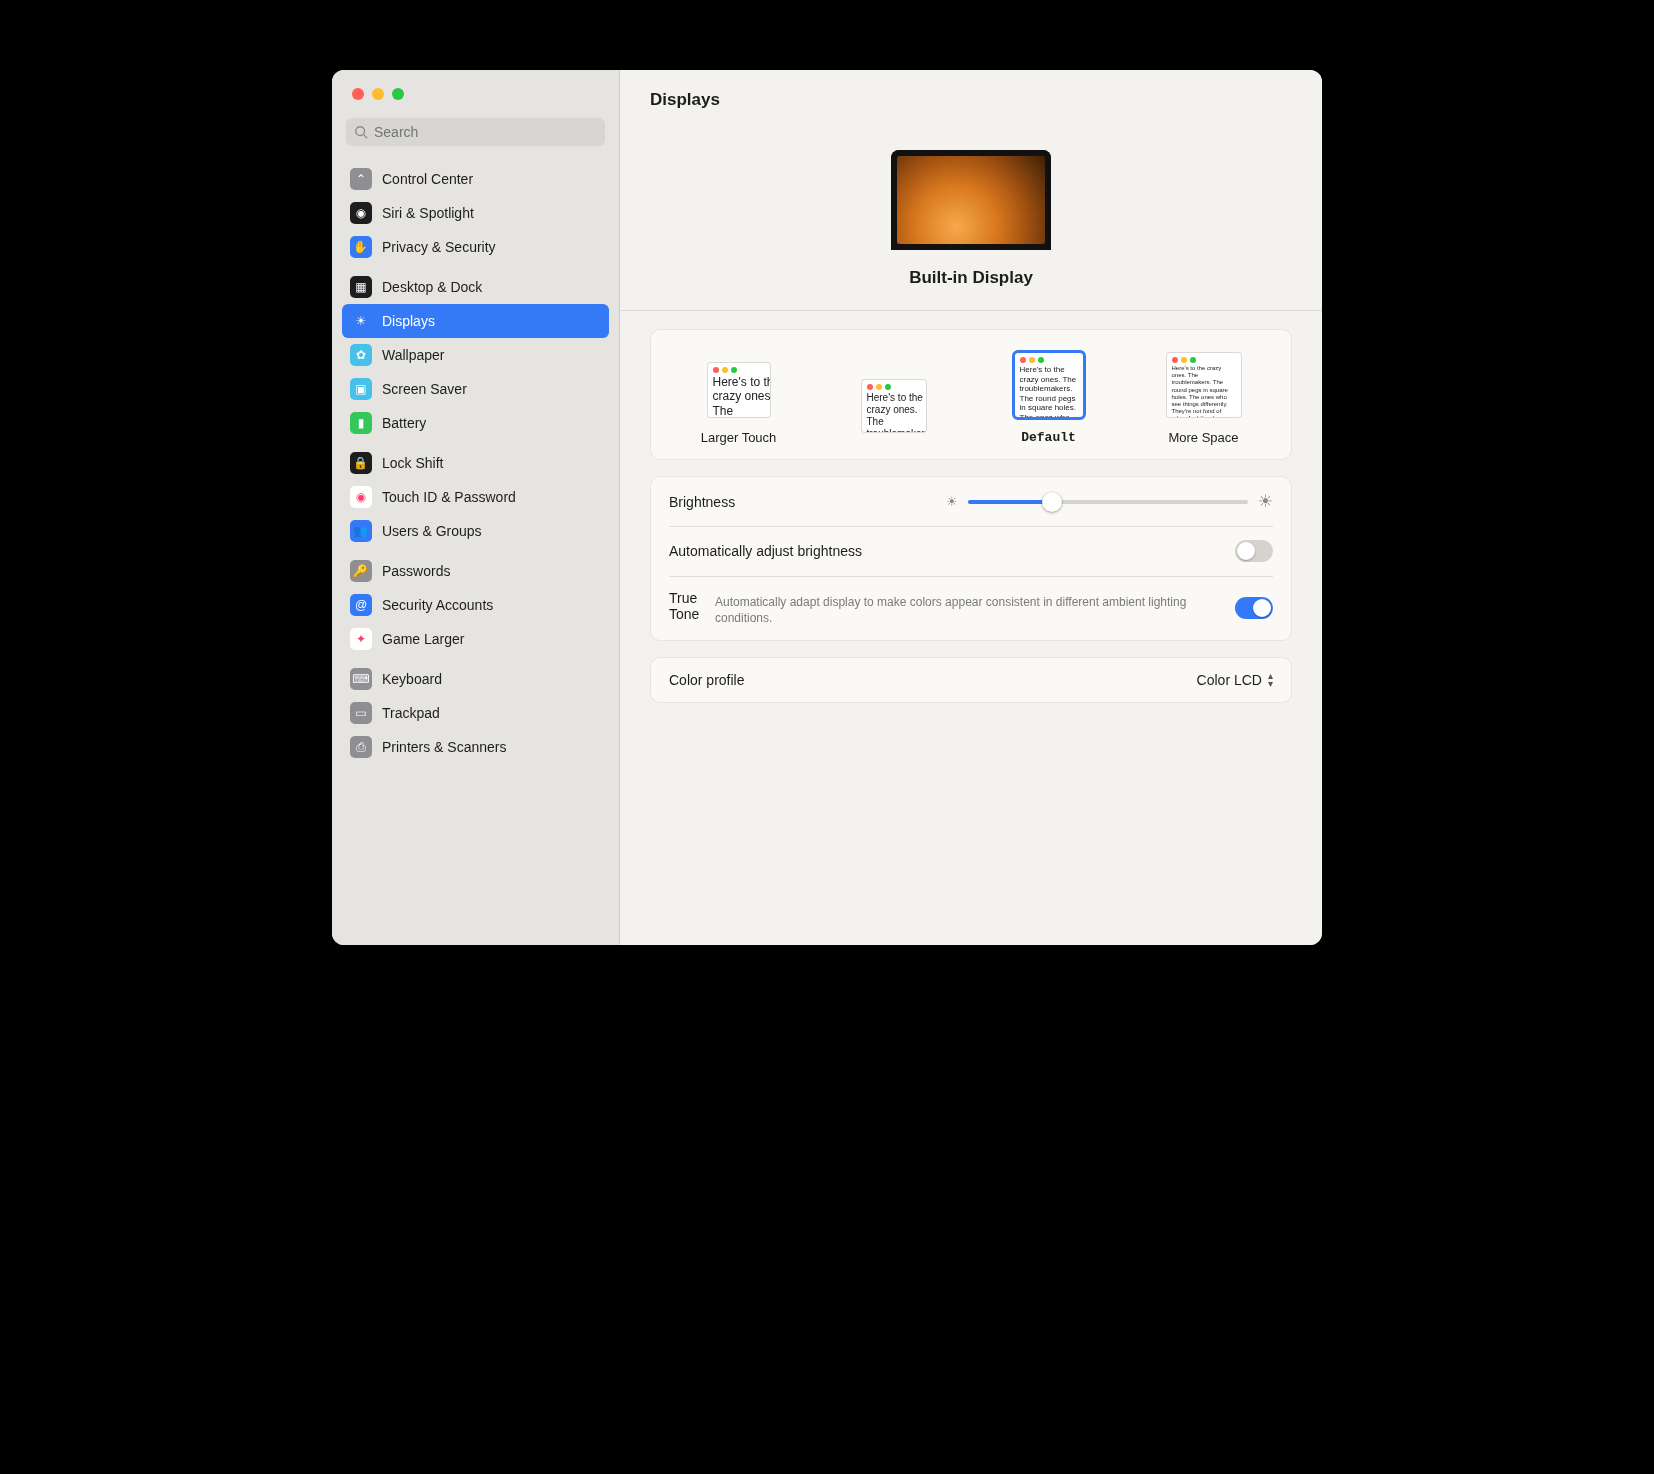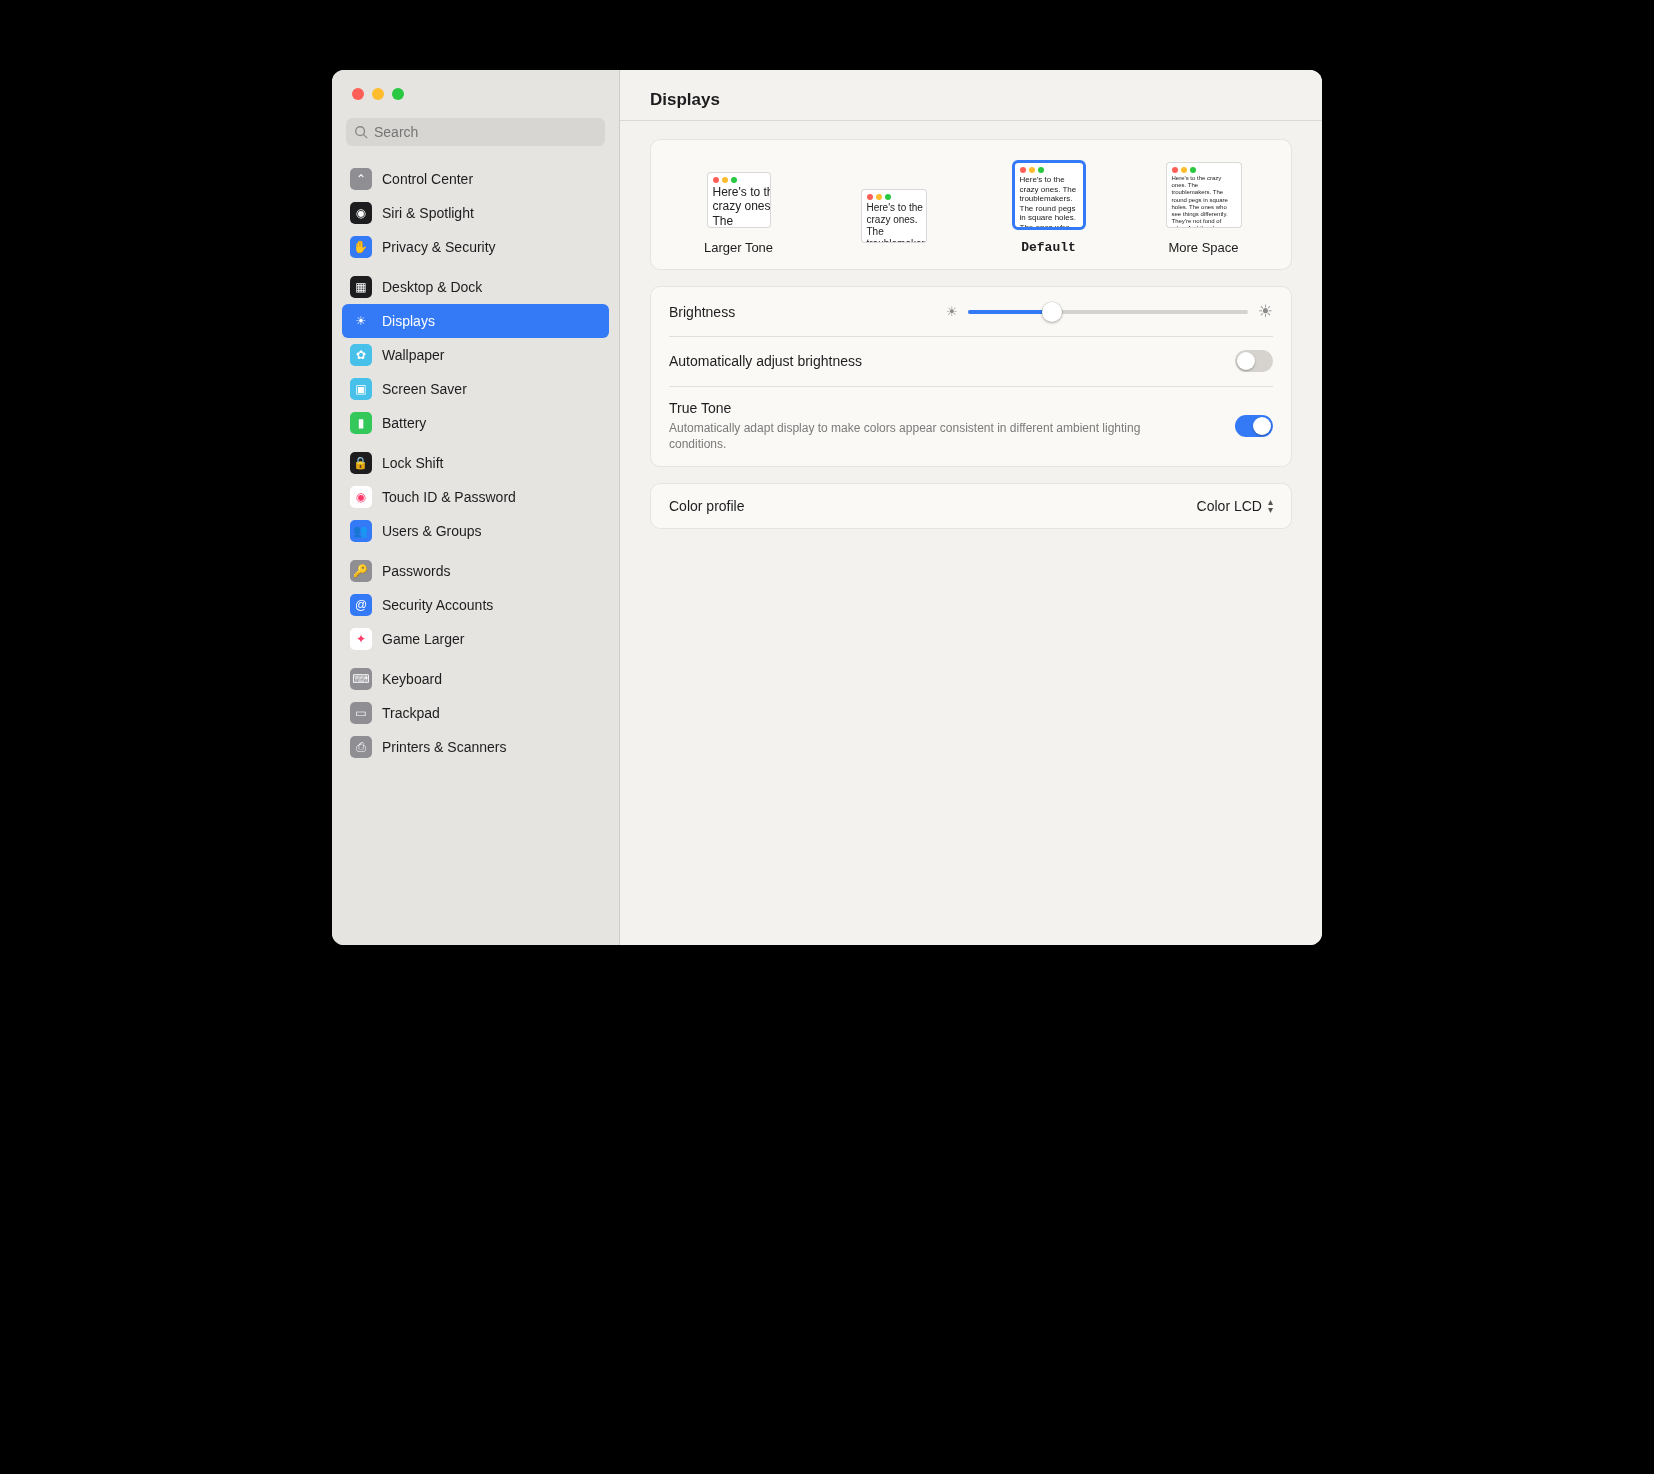--- a/index.html
+++ b/index.html
@@ -121,21 +121,21 @@
 
   
   .row { display:flex; align-items:center; padding: 14px 18px; position:relative; }
   .row + .row:before,
   .rowgroup .row:not(:first-child):before {
     content:""; position:absolute; top:0; left:18px; right:18px;
     height:1px; background:rgba(0,0,0,.1);
   }
   .row .label { font-size:14px; flex:1; }
   .row .sub { font-size:12px; color:#7a7a7a; margin-top:4px; max-width: 520px; line-height:1.35;}
-  .row .col { display:flex; flex-direction:column; flex:1; }
+  .row .col { display:flex; flex-direction:row; flex:1; }
 
   
   .slider-wrap{display:flex;align-items:center;gap:10px;}
   .slider{ position:relative; width:280px; height:4px; background:#d6d3cf; border-radius:2px;}
   .slider .fill{position:absolute;left:0;top:0;bottom:0;background:#3479f6;border-radius:2px;}
   .slider .knob{position:absolute;top:50%;width:20px;height:20px;border-radius:50%;
     background:#fff;box-shadow:0 1px 3px rgba(0,0,0,.3),0 0 0 .5px rgba(0,0,0,.1);
     transform:translate(-50%,-50%);}
 
   
@@ -261,38 +261,44 @@
             <span class="icn" style="background: rgb(142, 142, 147);">⎙</span>
             <span>Printers &amp; Scanners</span>
           </div>
         </div>
       </nav>
   </aside>
 
   <main class="main">
     <div class="title-row">Displays</div>
 
+    <div class="hero">
+      <div class="laptop">
+          <div class="laptop-screen"></div>
+        </div>
+      <h2>Built-in Display</h2>
+    </div>
 
     <div class="panel-divider"></div>
 
     <div class="content">
 
       <div class="card">
         <div class="res-row" id="res-row">
             <div class="res-cell">
               <div class="res-opt">
                 <div class="thumb" style="width: 64px; height: 56px;">
                   <div class="tdots">
                     <span></span>
                     <span></span>
                     <span></span>
                   </div>
                   <div class="ttext" style="font-size: 12px;">Here's to the crazy ones. The troublemakers. The round pegs in square holes. The ones who see things differently. They're not fond of rules. And they have no respect for the status quo. You can quote them, disagree with them, glorify or vilify them. About the only thing you can't do is ignore them. Because they change things.</div>
                 </div>
-                <div class="lbl">Larger Tone</div>
+                <div class="lbl">Larger Touch</div>
               </div>
             </div>
             <div class="res-cell">
               <div class="res-opt">
                 <div class="thumb" style="width: 66px; height: 54px;">
                   <div class="tdots">
                     <span></span>
                     <span></span>
                     <span></span>
                   </div>

